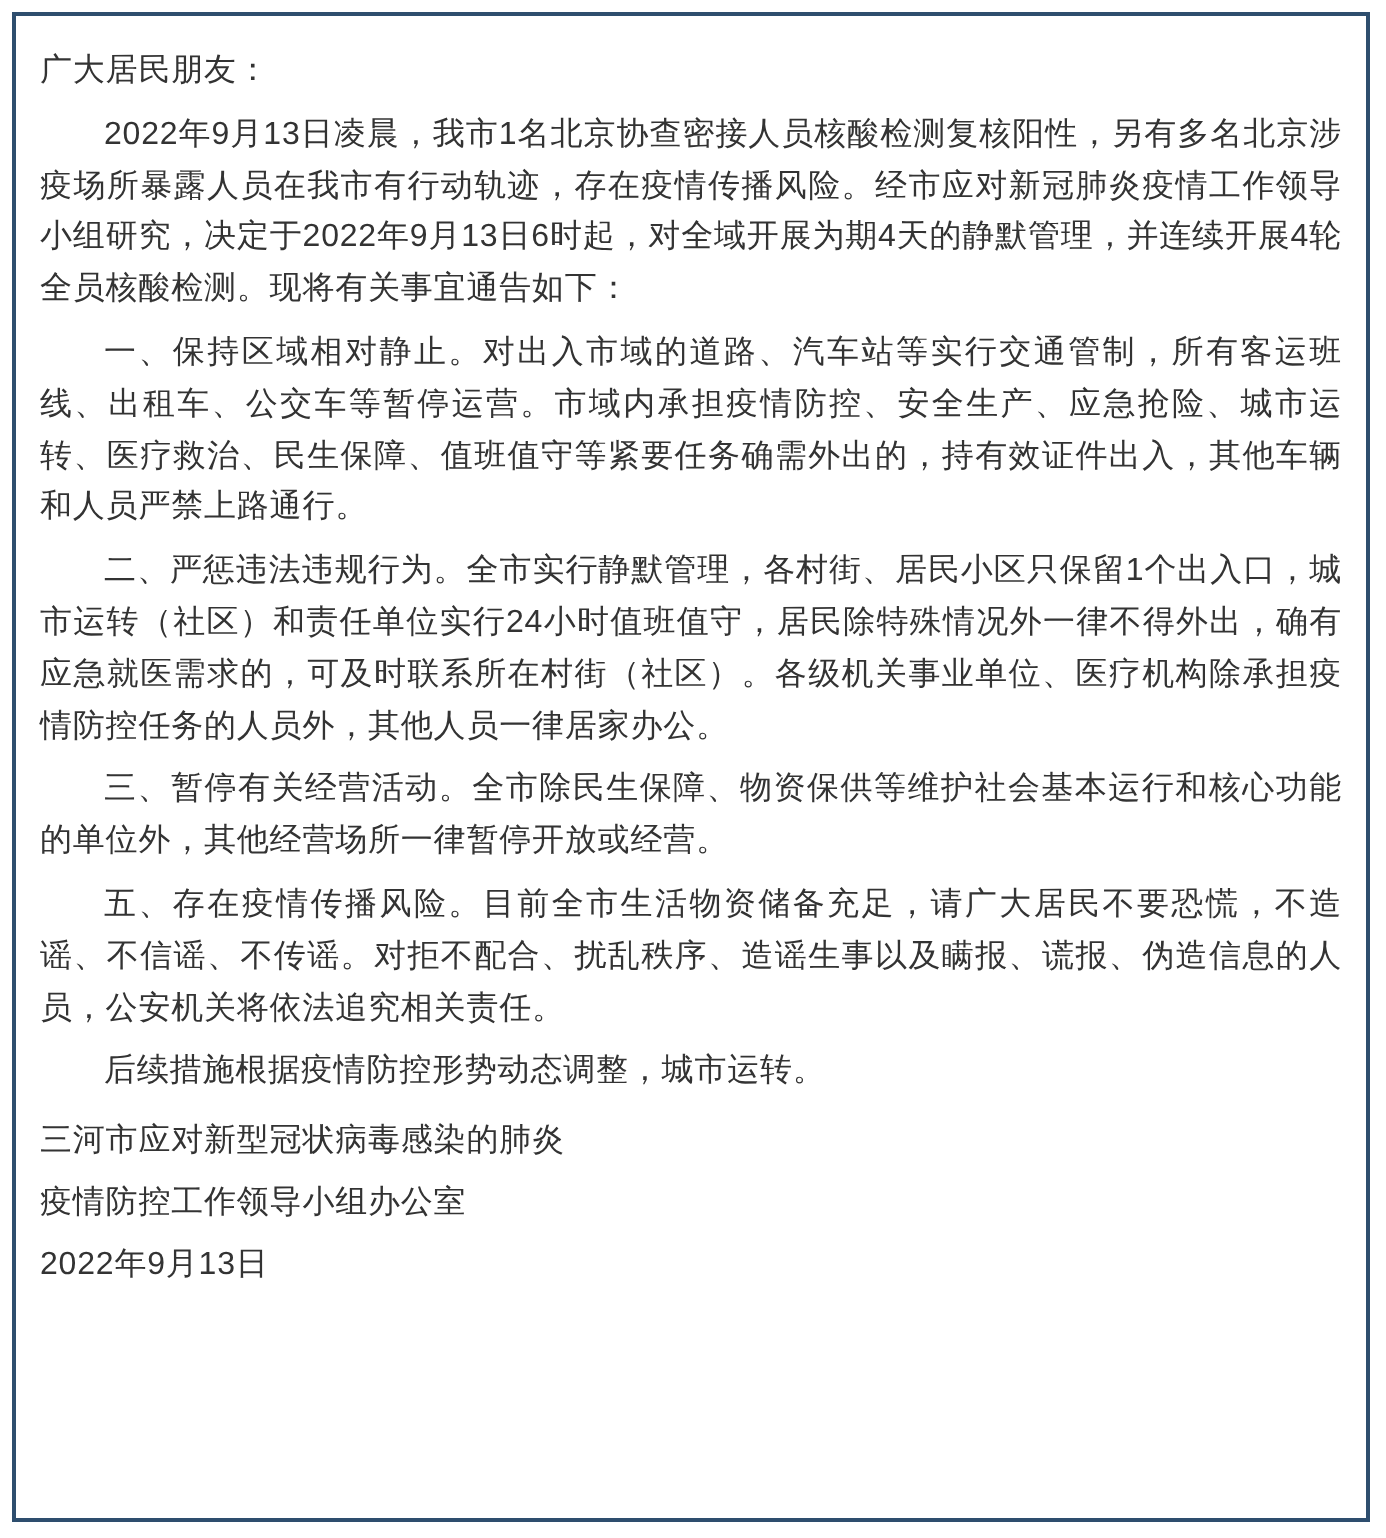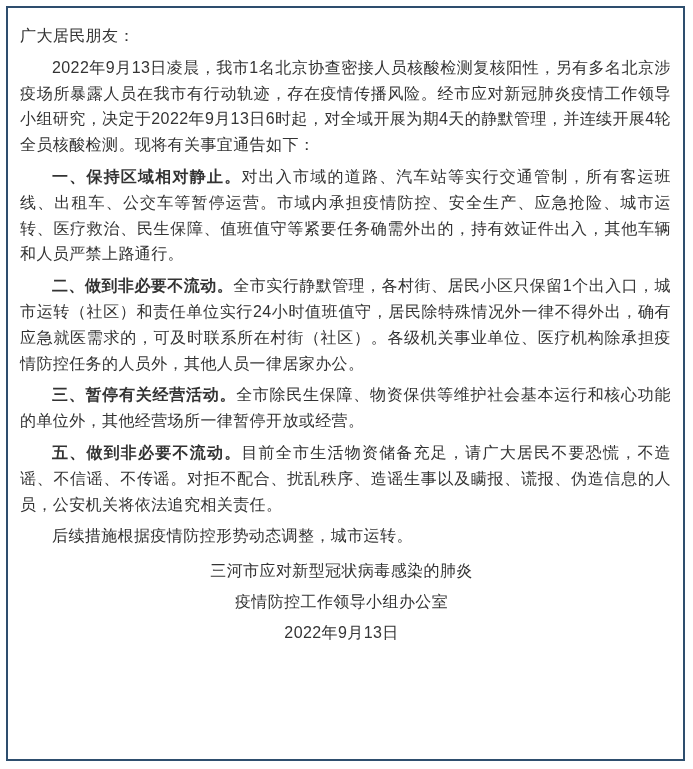--- a/index.html
+++ b/index.html
@@ -32,53 +32,53 @@
     letter-spacing: 0.4px;
   }
   .para {
     margin: 0 0 6px 0;
     text-align: justify;
   }
   .indent {
     text-indent: 2em;
   }
   .heading {
-    font-weight: bold;
+    font-weight: normal;
   }
   .signature-block {
-    text-align: center;
+    text-align: left;
     line-height: 31px;
     padding-right: 8px;
   }
 </style>
 </head>
 <body>
 
 <div class="page">
   <div class="frame">
 
     <p class="para">广大居民朋友：</p>
 
     <p class="para indent">2022年9月13日凌晨，我市1名北京协查密接人员核酸检测复核阳性，另有多名北京涉疫场所暴露人员在我市有行动轨迹，存在疫情传播风险。经市应对新冠肺炎疫情工作领导小组研究，决定于2022年9月13日6时起，对全域开展为期4天的静默管理，并连续开展4轮全员核酸检测。现将有关事宜通告如下：</p>
 
     <p class="para indent">
       <span class="heading">一、保持区域相对静止。</span><span>对出入市域的道路、汽车站等实行交通管制，所有客运班线、出租车、公交车等暂停运营。市域内承担疫情防控、安全生产、应急抢险、城市运转、医疗救治、民生保障、值班值守等紧要任务确需外出的，持有效证件出入，其他车辆和人员严禁上路通行。</span>
     </p>
 
     <p class="para indent">
-      <span class="heading">二、做到非必要不流动。</span><span>全市实行静默管理，各村街、居民小区只保留1个出入口，城市运转（社区）和责任单位实行24小时值班值守，居民除特殊情况外一律不得外出，确有应急就医需求的，可及时联系所在村街（社区）。各级机关事业单位、医疗机构除承担疫情防控任务的人员外，其他人员一律居家办公。</span>
+      <span class="heading">二、严惩违法违规行为。</span><span>全市实行静默管理，各村街、居民小区只保留1个出入口，城市运转（社区）和责任单位实行24小时值班值守，居民除特殊情况外一律不得外出，确有应急就医需求的，可及时联系所在村街（社区）。各级机关事业单位、医疗机构除承担疫情防控任务的人员外，其他人员一律居家办公。</span>
     </p>
 
     <p class="para indent">
       <span class="heading">三、暂停有关经营活动。</span><span>全市除民生保障、物资保供等维护社会基本运行和核心功能的单位外，其他经营场所一律暂停开放或经营。</span>
     </p>
 
 
     <p class="para indent">
-      <span class="heading">五、做到非必要不流动。</span><span>目前全市生活物资储备充足，请广大居民不要恐慌，不造谣、不信谣、不传谣。对拒不配合、扰乱秩序、造谣生事以及瞒报、谎报、伪造信息的人员，公安机关将依法追究相关责任。</span>
+      <span class="heading">五、存在疫情传播风险。</span><span>目前全市生活物资储备充足，请广大居民不要恐慌，不造谣、不信谣、不传谣。对拒不配合、扰乱秩序、造谣生事以及瞒报、谎报、伪造信息的人员，公安机关将依法追究相关责任。</span>
     </p>
 
     <p class="para indent">后续措施根据疫情防控形势动态调整，城市运转。</p>
 
     <div class="signature-block">
       <div>三河市应对新型冠状病毒感染的肺炎</div>
       <div>疫情防控工作领导小组办公室</div>
       <div>2022年9月13日</div>
     </div>
 

